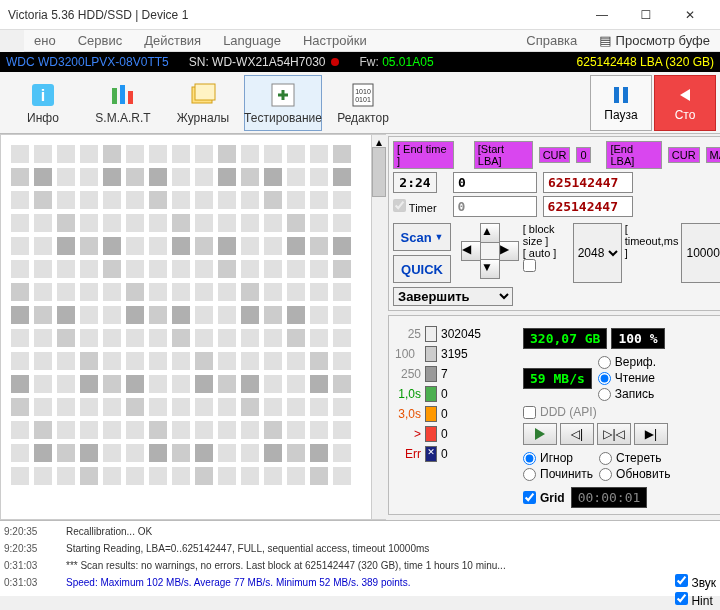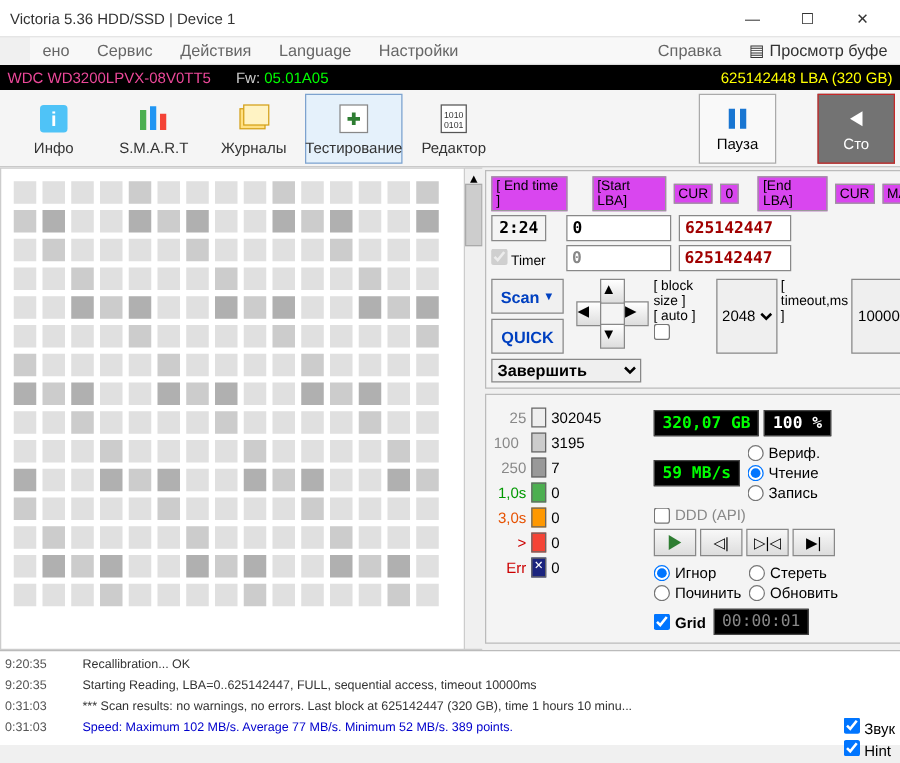--- a/index.html
+++ b/index.html
@@ -5,33 +5,33 @@
 * { box-sizing: border-box; margin: 0; padding: 0; font-family: "Segoe UI", Tahoma, sans-serif; }
 body { background: #f0f0f0; width: 720px; height: 610px; overflow: hidden; font-size: 12px; }
 .titlebar { height: 30px; background: #fff; display: flex; align-items: center; padding: 0 8px; border-bottom: 1px solid #ddd; }
 .titlebar .title { flex: 1; font-size: 12px; color: #333; }
 .titlebar .wbtn { width: 44px; height: 28px; display: flex; align-items: center; justify-content: center; color: #333; cursor: pointer; }
 .menubar { height: 22px; background: #f8f8f8; display: flex; align-items: center; gap: 22px; padding: 0 10px; font-size: 13px; color: #666; border-bottom: 1px solid #ddd; margin-left: 24px; }
 .menubar .mitem { cursor: pointer; }
 .menubar .spacer { flex: 1; }
 .menubar .view { color: #333; display: flex; align-items: center; gap: 4px; }
 .infobar { height: 20px; background: #000; display: flex; align-items: center; font-size: 12px; font-family: "Consolas", monospace; padding: 0 6px; gap: 20px; }
-.infobar .model { color: #ec4899; }
+.infobar .model { color: #3b82f6; }
 .infobar .sn { color: #ddd; }
 .infobar .fw-label { color: #ccc; }
 .infobar .fw { color: #00ff00; }
 .infobar .lba { color: #ffff00; margin-left: auto; }
 .infobar .dot { width: 8px; height: 8px; background: #cc0000; border-radius: 50%; display: inline-block; margin-left: 6px; }
 .toolbar { height: 62px; background: #f5f5f5; display: flex; align-items: center; border-bottom: 1px solid #bbb; padding: 2px 4px; gap: 2px; }
 .tbtn { width: 78px; height: 56px; display: flex; flex-direction: column; align-items: center; justify-content: center; gap: 2px; border: 1px solid transparent; cursor: pointer; font-size: 12px; color: #333; }
 .tbtn.sel { border: 1px solid #7da2ce; background: #e5f1fb; }
 .tbtn .ico { width: 32px; height: 28px; display: flex; align-items: center; justify-content: center; }
 .toolbar .gap { flex: 1; }
 .pause-btn, .stop-btn { width: 62px; height: 56px; display: flex; flex-direction: column; align-items: center; justify-content: center; border: 1px solid #aaa; background: #f9f9f9; cursor: pointer; font-size: 12px; gap: 2px; }
-.stop-btn { background: #737373; border-color: #c62828; margin-left: 31px; }
+.stop-btn { background: #ef4444; border-color: #c62828; }
 .main { display: flex; height: 386px; }
 .grid-area { width: 372px; background: #fff; border: 1px solid #ccc; position: relative; padding: 10px; }
 .block-grid { display: grid; grid-template-columns: repeat(15, 18px); grid-auto-rows: 18px; gap: 5px; }
 .block { background: #e0e0e0; }
 .block.l { background: #ccc; }
 .block.m { background: #b0b0b0; }
 .scroll-area { width: 14px; background: #f0f0f0; border-top: 1px solid #ccc; border-bottom: 1px solid #ccc; }
 .scroll-thumb { height: 50px; background: #cdcdcd; border: 1px solid #aaa; }
 .ctrl { flex: 1; background: #f0f0f0; display: flex; flex-direction: column; }
 .ctrl-top { border: 1px solid #bbb; margin: 2px; padding: 4px; background: #f4f4f4; }
@@ -85,20 +85,21 @@
   <span class="spacer"></span>
   <span class="mitem">Справка</span>
   <span class="view">
       <span>▤</span>
       <span>Просмотр буфе</span>
     </span>
 </div>
 
 <div class="infobar">
   <span class="model">WDC WD3200LPVX-08V0TT5</span>
+  <span><span class="sn">SN:</span> <span class="sn">WD-WX21A54H7030</span><span class="dot"></span></span>
   <span><span class="fw-label">Fw:</span> <span class="fw">05.01A05</span></span>
   <span class="lba">625142448 LBA (320 GB)</span>
 </div>
 
 <div class="toolbar">
   <div class="tbtn">
       <div class="ico">
         <svg width="26" height="26">
           <rect x="2" y="2" width="22" height="22" rx="3" fill="#4fc3f7"></rect>
           <text x="13" y="19" text-anchor="middle" fill="#fff" font-size="16" font-weight="bold">i</text>

